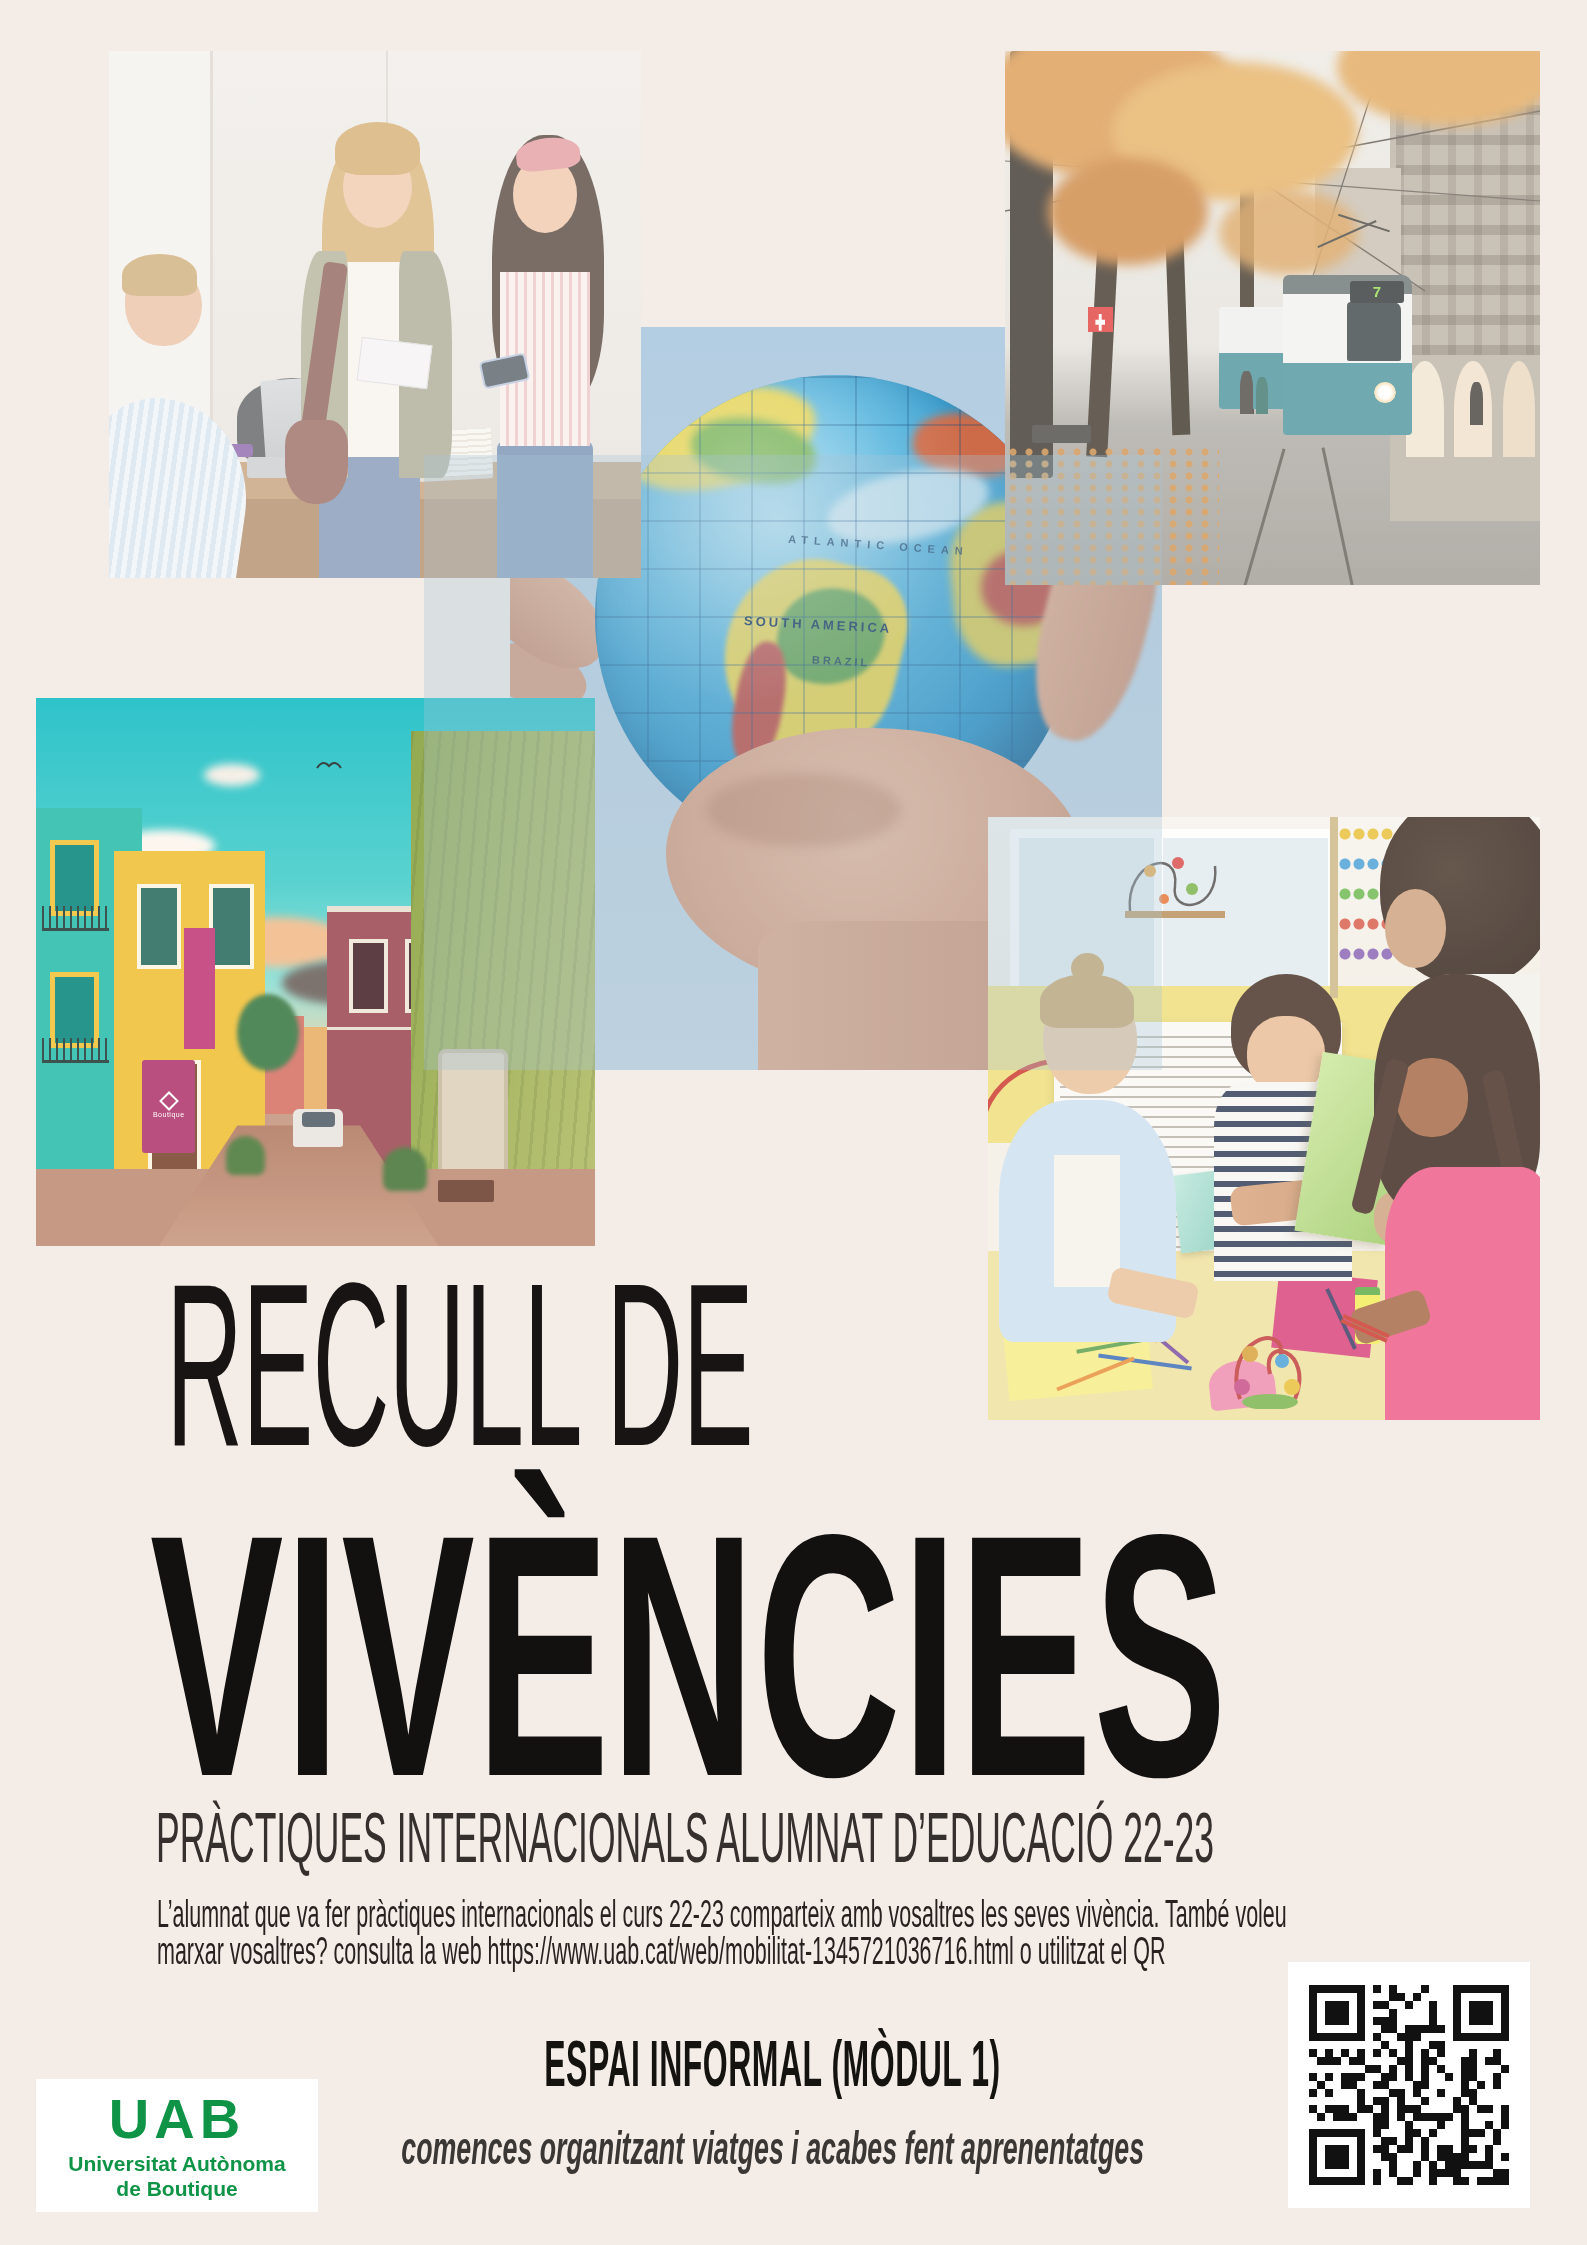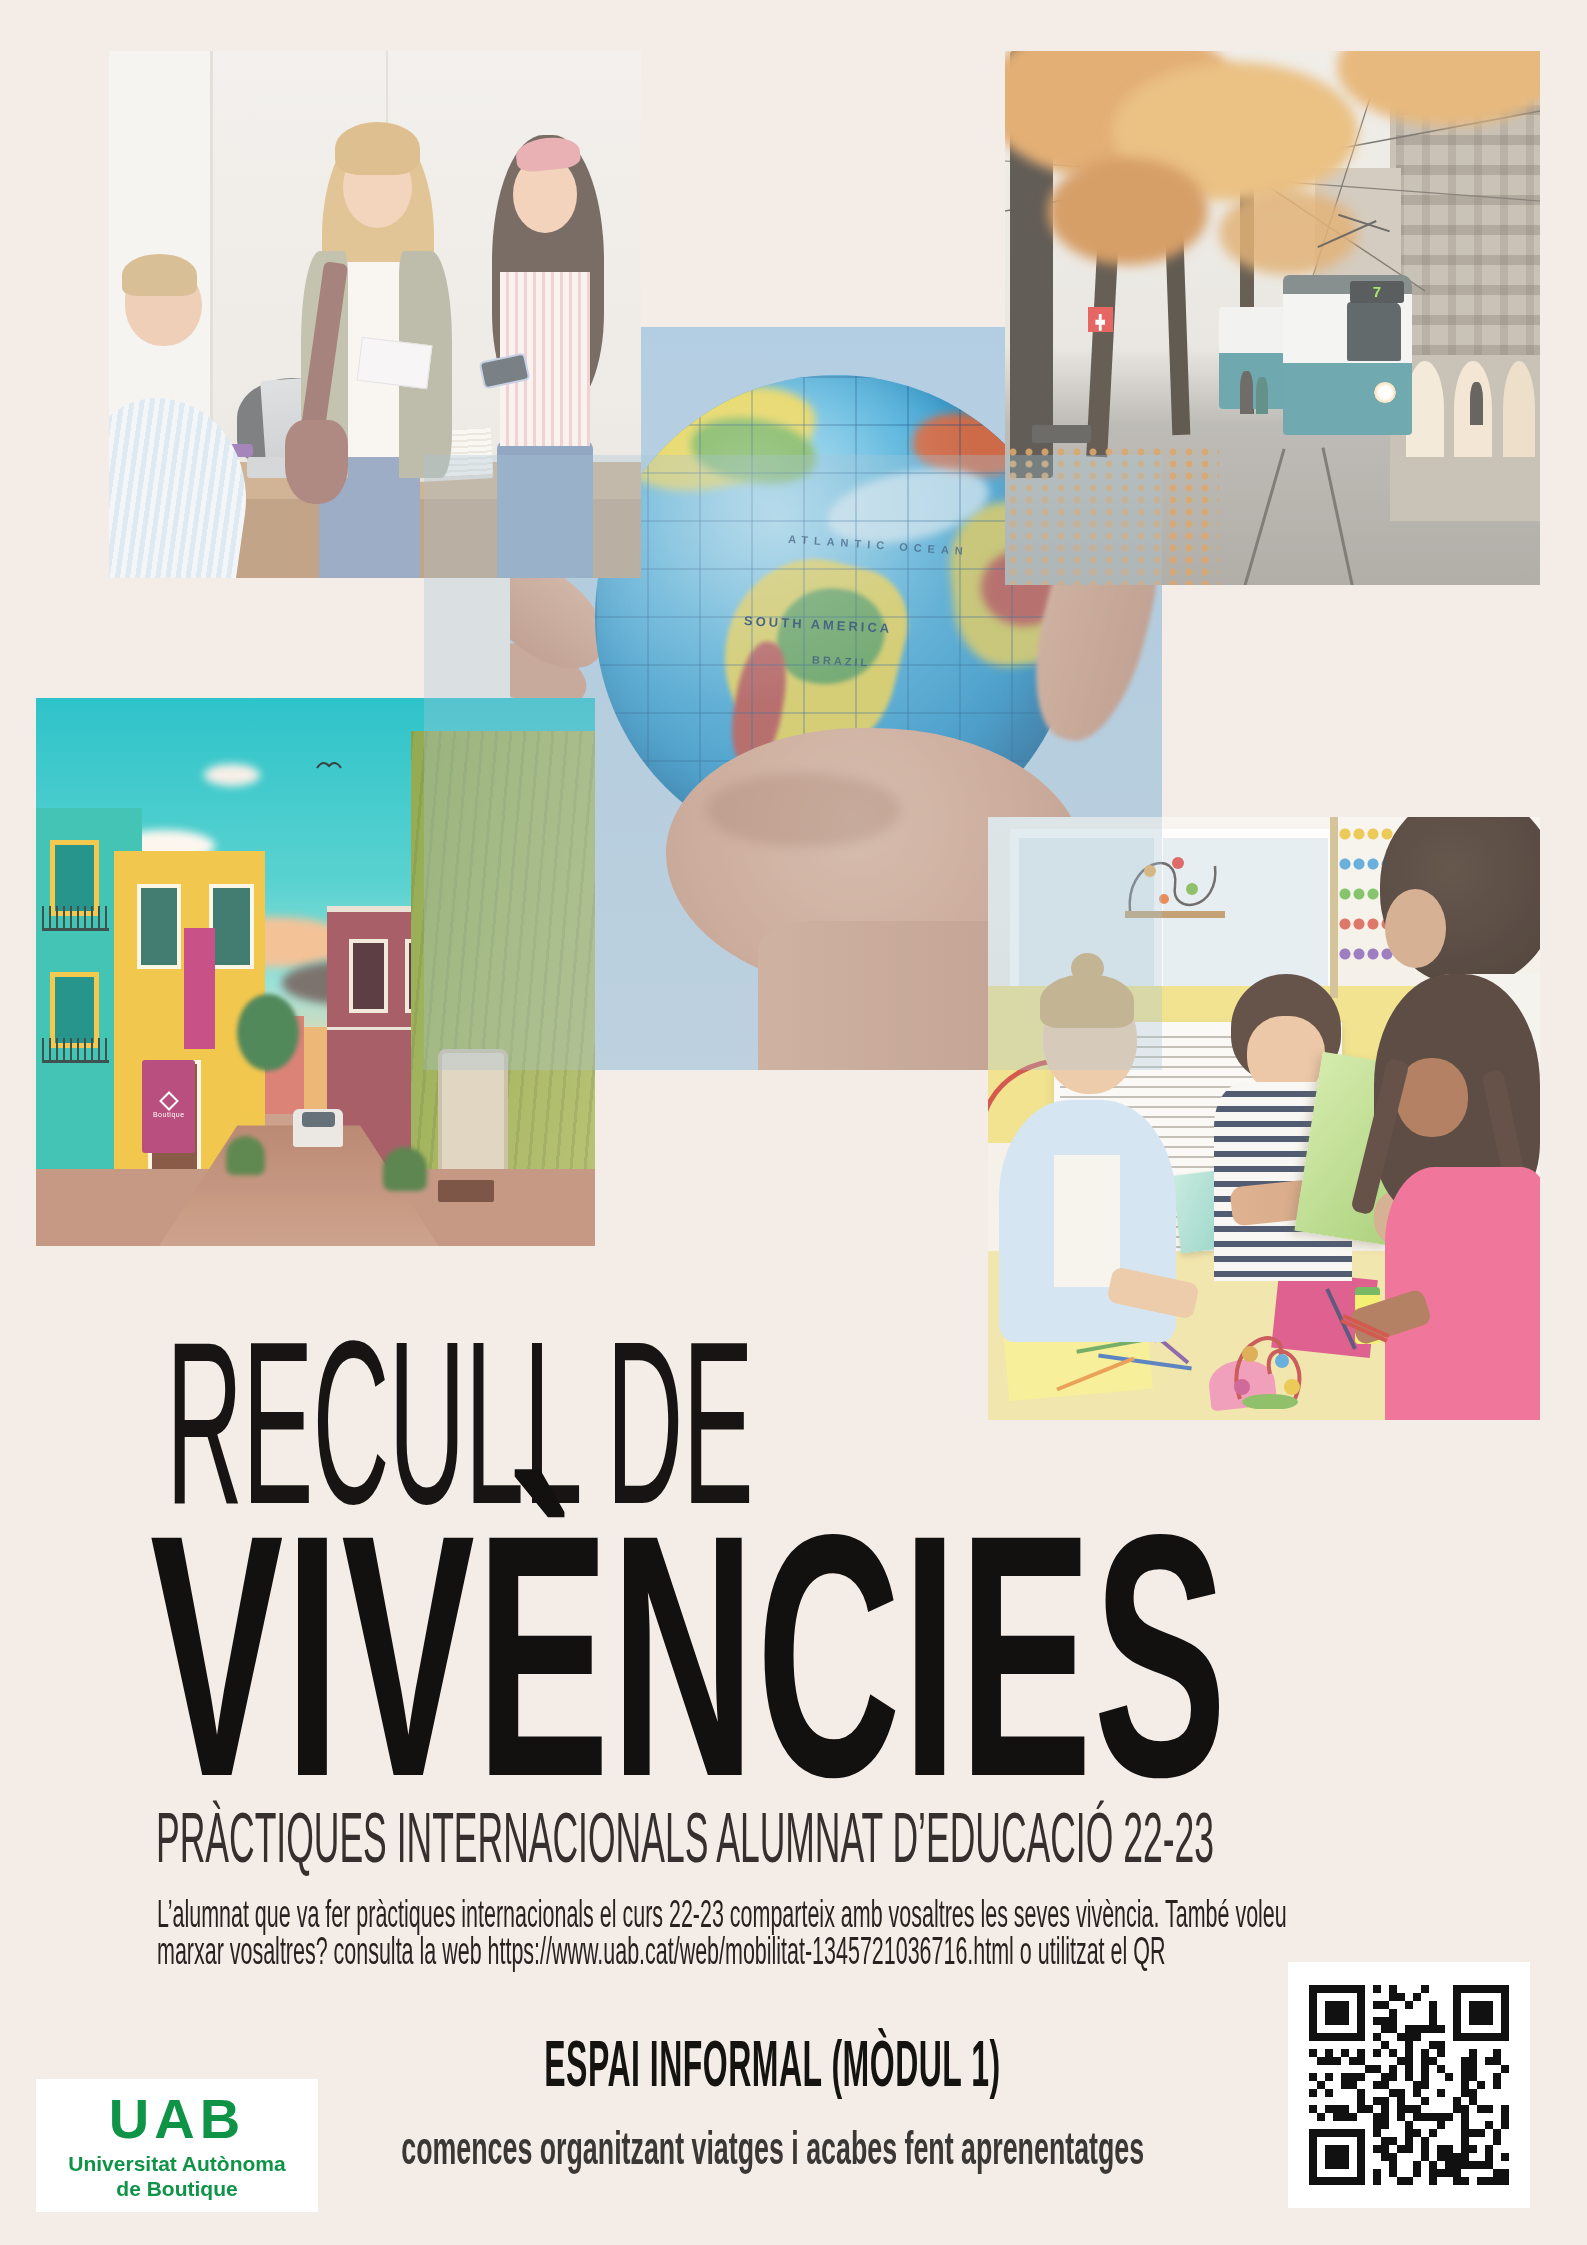--- a/index.html
+++ b/index.html
@@ -272,37 +272,37 @@
     <div class="ab" style="left:69%;top:40%;width:4%;height:26%;background:#4a332a;border-radius:8px;transform:rotate(14deg);"></div>
     <div class="ab" style="left:92%;top:42%;width:4%;height:24%;background:#4a332a;border-radius:8px;transform:rotate(-12deg);"></div>
     <div class="ab" style="left:72%;top:58%;width:30%;height:42%;background:#ee5d8c;border-radius:30% 18% 0 0;"></div>
     <div class="ab" style="left:66%;top:80%;width:14%;height:6%;background:#a76b49;border-radius:10px;transform:rotate(-18deg);"></div>
     <div class="ab" style="left:64%;top:84%;width:9%;height:4px;background:#cc3b30;transform:rotate(24deg);box-shadow:0 5px 0 #cc3b30;"></div>
     <div class="wash" style="background:rgba(255,250,244,.16);"></div>
   </div>
 
   <div class="ab" style="left:424px;top:455px;width:738px;height:615px;background:rgba(167,196,216,.33);z-index:6;"></div>
 
-  <div class="ab" style="left:166px;top:1307px;z-index:10;">
+  <div class="ab" style="left:166px;top:1249px;z-index:10;">
     <span class="lx title1" style="transform:scaleX(.46);">RECULL DE</span>
   </div>
   <div class="ab" style="left:150px;top:1483px;z-index:10;">
     <span class="lx title2" style="transform:scaleX(.58);">VIVÈNCIES</span>
   </div>
   <div class="ab" style="left:156px;top:1802px;z-index:10;">
     <span class="lx subtitle" style="transform:scaleX(.50);">PRÀCTIQUES INTERNACIONALS ALUMNAT D’EDUCACIÓ 22-23</span>
   </div>
   <div class="ab" style="left:157px;top:1896px;z-index:10;">
     <div><span class="lx bodytxt" style="transform:scaleX(.565);">L’alumnat que va fer pràctiques internacionals el curs 22-23 comparteix amb vosaltres les seves vivència. També voleu</span></div>
     <div><span class="lx bodytxt" style="transform:scaleX(.565);">marxar vosaltres? consulta la web https://www.uab.cat/web/mobilitat-1345721036716.html o utilitzat el QR</span></div>
   </div>
   <div class="cline" style="top:2032px;z-index:10;">
     <span class="cx event" style="transform:scaleX(.50);">ESPAI INFORMAL (MÒDUL 1)</span>
   </div>
-  <div class="cline" style="top:2124px;z-index:10;">
+  <div class="cline" style="top:2124px;z-index:10;font-style:italic;">
     <span class="cx slogan" style="transform:scaleX(.57);">comences organitzant viatges i acabes fent aprenentatges</span>
   </div>
 
   <div class="ab uab-box" style="left:36px;top:2079px;width:282px;height:133px;z-index:10;">
     <div class="uab-acr" style="color:#0f9447;">UAB</div>
     <div class="uab-nm" style="color:#0f9447;margin-top:4px;">Universitat Autònoma</div>
     <div class="uab-nm" style="color:#0f9447;">de Boutique</div>
   </div>
 
   <div class="ab qr-box" style="left:1288px;top:1962px;width:242px;height:246px;z-index:10;display:flex;align-items:center;justify-content:center;">

